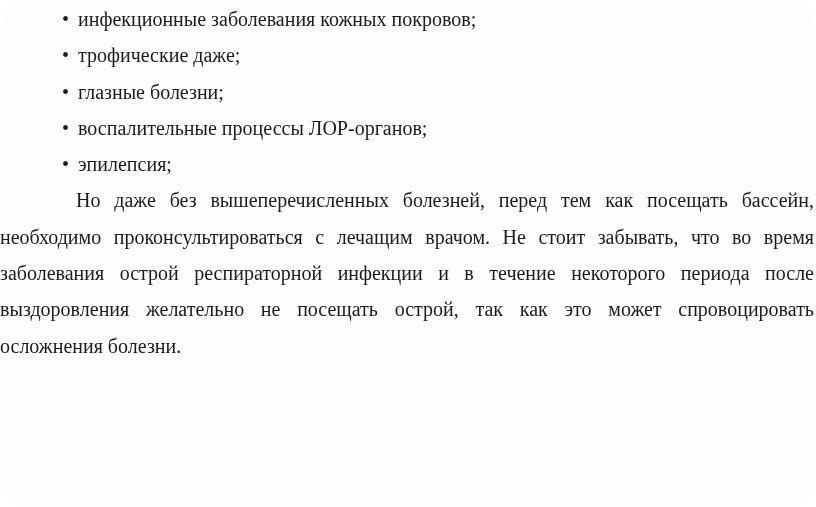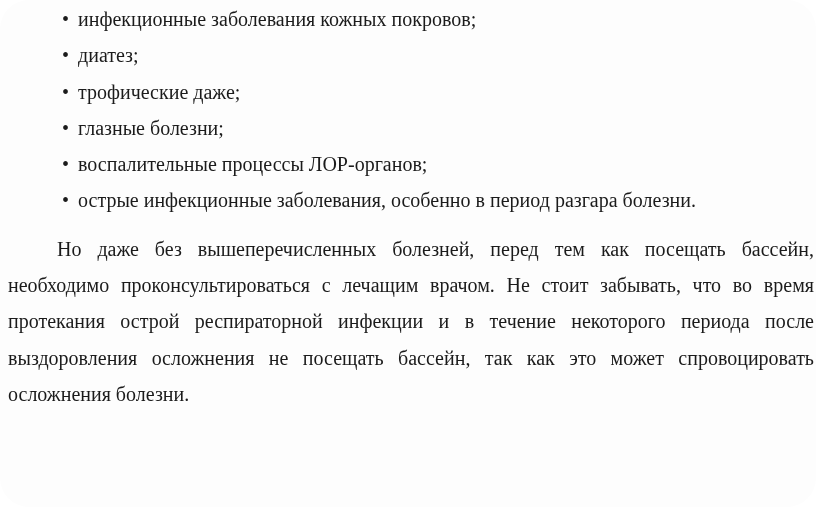--- a/index.html
+++ b/index.html
@@ -19,74 +19,69 @@
     font-size: 20px;
     font-weight: 400;
     color: #1b1b1b;
     box-sizing: border-box;
     padding-top: 1px;
     border-radius: 29px;
   }
   .line {
     height: 36.3px;
     line-height: 36.3px;
-    padding-left: 8px;
   }
   .bullet-line {
     padding-left: 62px;
     white-space: nowrap;
     text-align: left;
   }
   .marker {
     display: inline-block;
     margin-right: 9px;
   }
   .pline {
     text-align: justify;
     text-align-last: justify;
     padding-right: 2px;
     box-sizing: border-box;
     width: 816px;
   }
   .pline-first {
-    padding-left: 57px;
-    margin-top: 12px;
+    padding-left: 76px;
   }
   .pline-last {
     text-align: left;
     text-align-last: left;
   }
 </style>
 </head>
 <body>
 
 <div class="page">
 
   <div>
     <div class="line bullet-line">
       <span class="marker">•</span><span>инфекционные заболевания кожных покровов;</span>
     </div>
     <div class="line bullet-line">
-      <span class="marker">•</span><span>диатез;</span>
-    </div>
-    <div class="line bullet-line">
       <span class="marker">•</span><span>трофические даже;</span>
     </div>
     <div class="line bullet-line">
       <span class="marker">•</span><span>глазные болезни;</span>
     </div>
     <div class="line bullet-line">
       <span class="marker">•</span><span>воспалительные процессы ЛОР-органов;</span>
     </div>
     <div class="line bullet-line">
-      <span class="marker">•</span><span>острые инфекционные заболевания, особенно в период разгара болезни.</span>
+      <span class="marker">•</span><span>эпилепсия;</span>
     </div>
   </div>
 
   <div>
     <div class="line pline pline-first">Но даже без вышеперечисленных болезней, перед тем как посещать бассейн,</div>
     <div class="line pline">необходимо проконсультироваться с лечащим врачом. Не стоит забывать, что во время</div>
-    <div class="line pline">протекания острой респираторной инфекции и в течение некоторого периода после</div>
-    <div class="line pline">выздоровления осложнения не посещать бассейн, так как это может спровоцировать</div>
+    <div class="line pline">заболевания острой респираторной инфекции и в течение некоторого периода после</div>
+    <div class="line pline">выздоровления желательно не посещать острой, так как это может спровоцировать</div>
     <div class="line pline pline-last">осложнения болезни.</div>
   </div>
 
 </div>
 
 </body></html>

